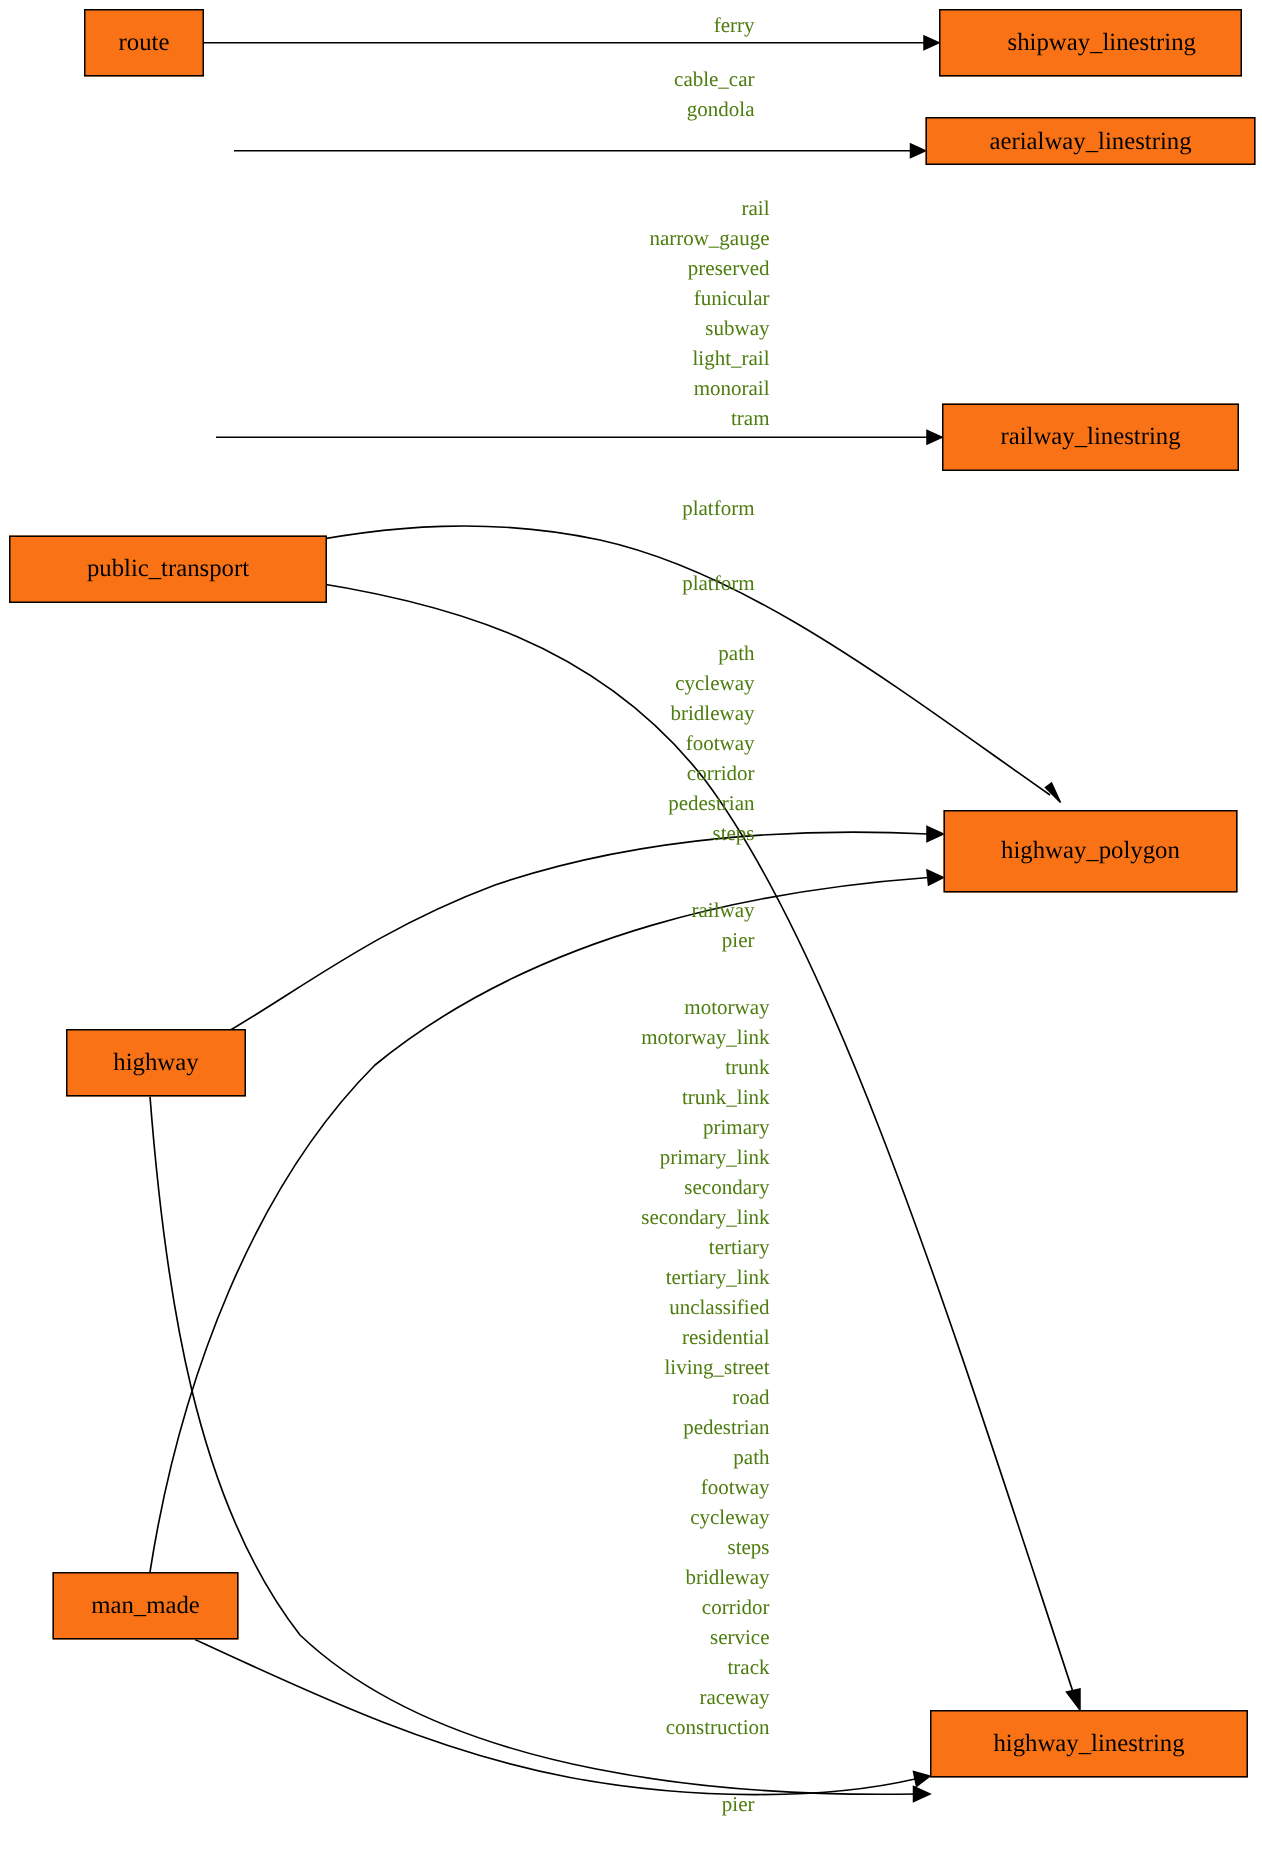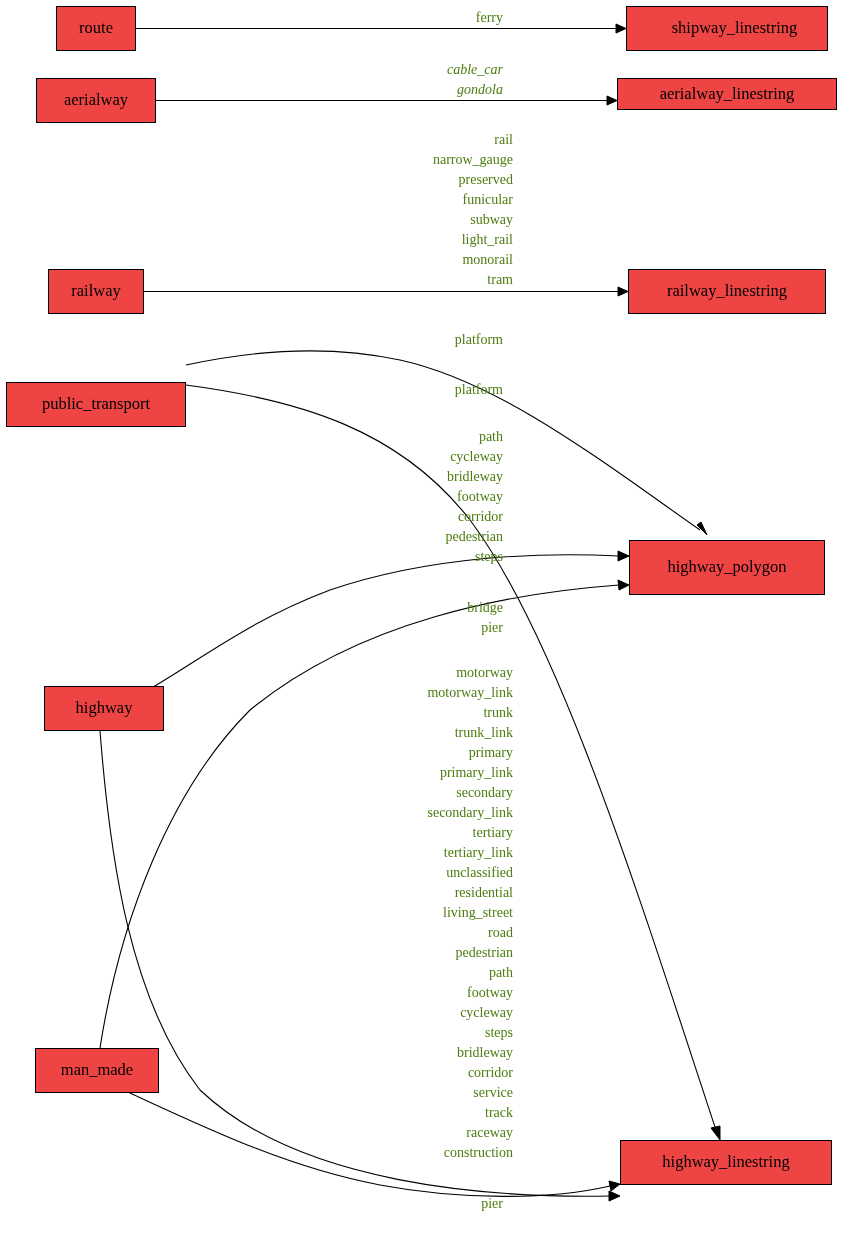--- a/index.html
+++ b/index.html
@@ -12,21 +12,21 @@
     width: 841px;
     height: 1234px;
     background: #ffffff;
     font-family: "Liberation Serif", serif;
     overflow: hidden;
   }
   .node {
     position: absolute;
     box-sizing: border-box;
     border: 1px solid #000000;
-    background: #ef4444;
+    background: #f97316;
     color: #000000;
     font-family: "Liberation Serif", serif;
     font-size: 16.5px;
     line-height: 1;
     display: flex;
     align-items: center;
     justify-content: center;
     white-space: nowrap;
     z-index: 3;
   }
@@ -111,69 +111,63 @@
       <polygon points="609,1181 620,1184 611,1191"></polygon>
     </g>
   </svg>
 
   <div class="node" style="left:56px; top:6px; width:80px; height:45px;">
     <span>route</span>
   </div>
   <div class="node" style="left:626px; top:6px; width:202px; height:45px;padding-left:15px;">
     <span>shipway_linestring</span>
   </div>
-  <div class="node" style="left:36px; top:78px; width:120px; height:45px;">
-    <span>aerialway</span>
-  </div>
   <div class="node" style="left:617px; top:78px; width:220px; height:32px;">
     <span>aerialway_linestring</span>
-  </div>
-  <div class="node" style="left:48px; top:269px; width:96px; height:45px;">
-    <span>railway</span>
   </div>
   <div class="node" style="left:628px; top:269px; width:198px; height:45px;text-align:right;">
     <span>railway_linestring</span>
   </div>
-  <div class="node" style="left:6px; top:357px; width:180px; height:45px;margin-top:25px;">
+  <div class="node" style="left:6px; top:357px; width:212px; height:45px;">
     <span>public_transport</span>
   </div>
   <div class="node" style="left:629px; top:540px; width:196px; height:55px;">
     <span>highway_polygon</span>
   </div>
   <div class="node" style="left:44px; top:686px; width:120px; height:45px;">
     <span>highway</span>
   </div>
   <div class="node" style="left:35px; top:1048px; width:124px; height:45px;">
     <span>man_made</span>
   </div>
   <div class="node" style="left:620px; top:1140px; width:212px; height:45px;">
     <span>highway_linestring</span>
   </div>
 
   <div class="edge-label" style="left:303px; top:8px; width:200px;">ferry</div>
-  <div class="edge-label" style="left:303px; top:60px; width:200px;font-style:italic;">cable_car
+  <div class="edge-label" style="left:303px; top:44px; width:200px;">cable_car
 gondola</div>
   <div class="edge-label" style="left:293px; top:130px; width:220px;">rail
 narrow_gauge
 preserved
 funicular
 subway
 light_rail
 monorail
 tram</div>
   <div class="edge-label" style="left:303px; top:330px; width:200px;">platform</div>
   <div class="edge-label" style="left:303px; top:380px; width:200px;">platform</div>
   <div class="edge-label" style="left:303px; top:427px; width:200px;">path
 cycleway
 bridleway
 footway
 corridor
 pedestrian
 steps</div>
-  <div class="edge-label" style="left:303px; top:598px; width:200px;">bridge
+  <div class="edge-label" style="left:303px; top:598px; width:200px;">railway
 pier</div>
   <div class="edge-label" style="left:293px; top:663px; width:220px;">motorway
 motorway_link
 trunk
 trunk_link
 primary
 primary_link
 secondary
 secondary_link
 tertiary

